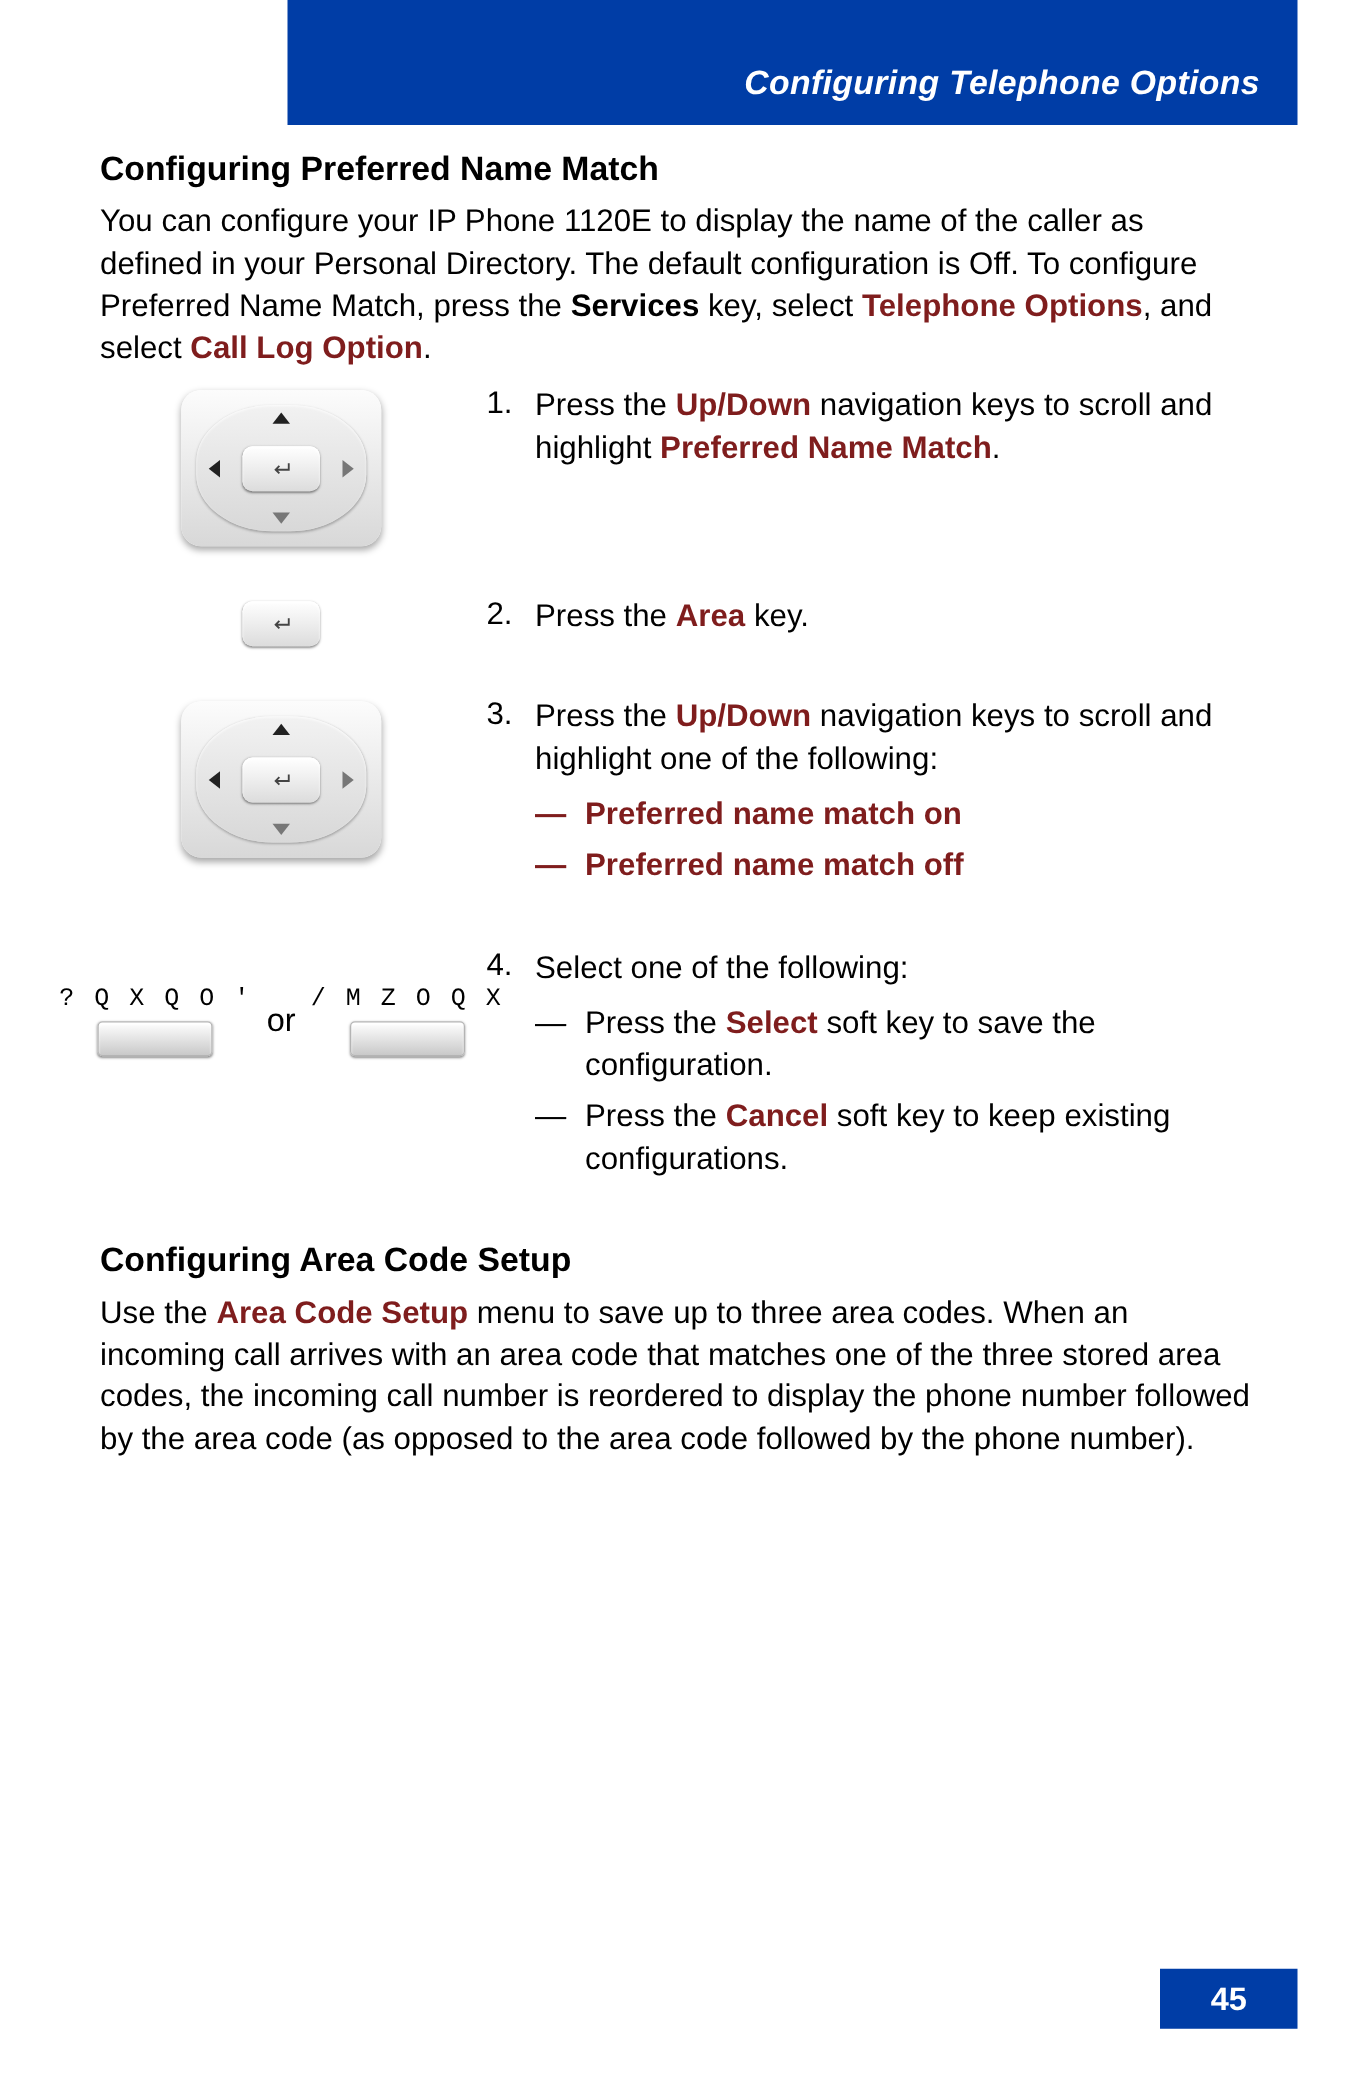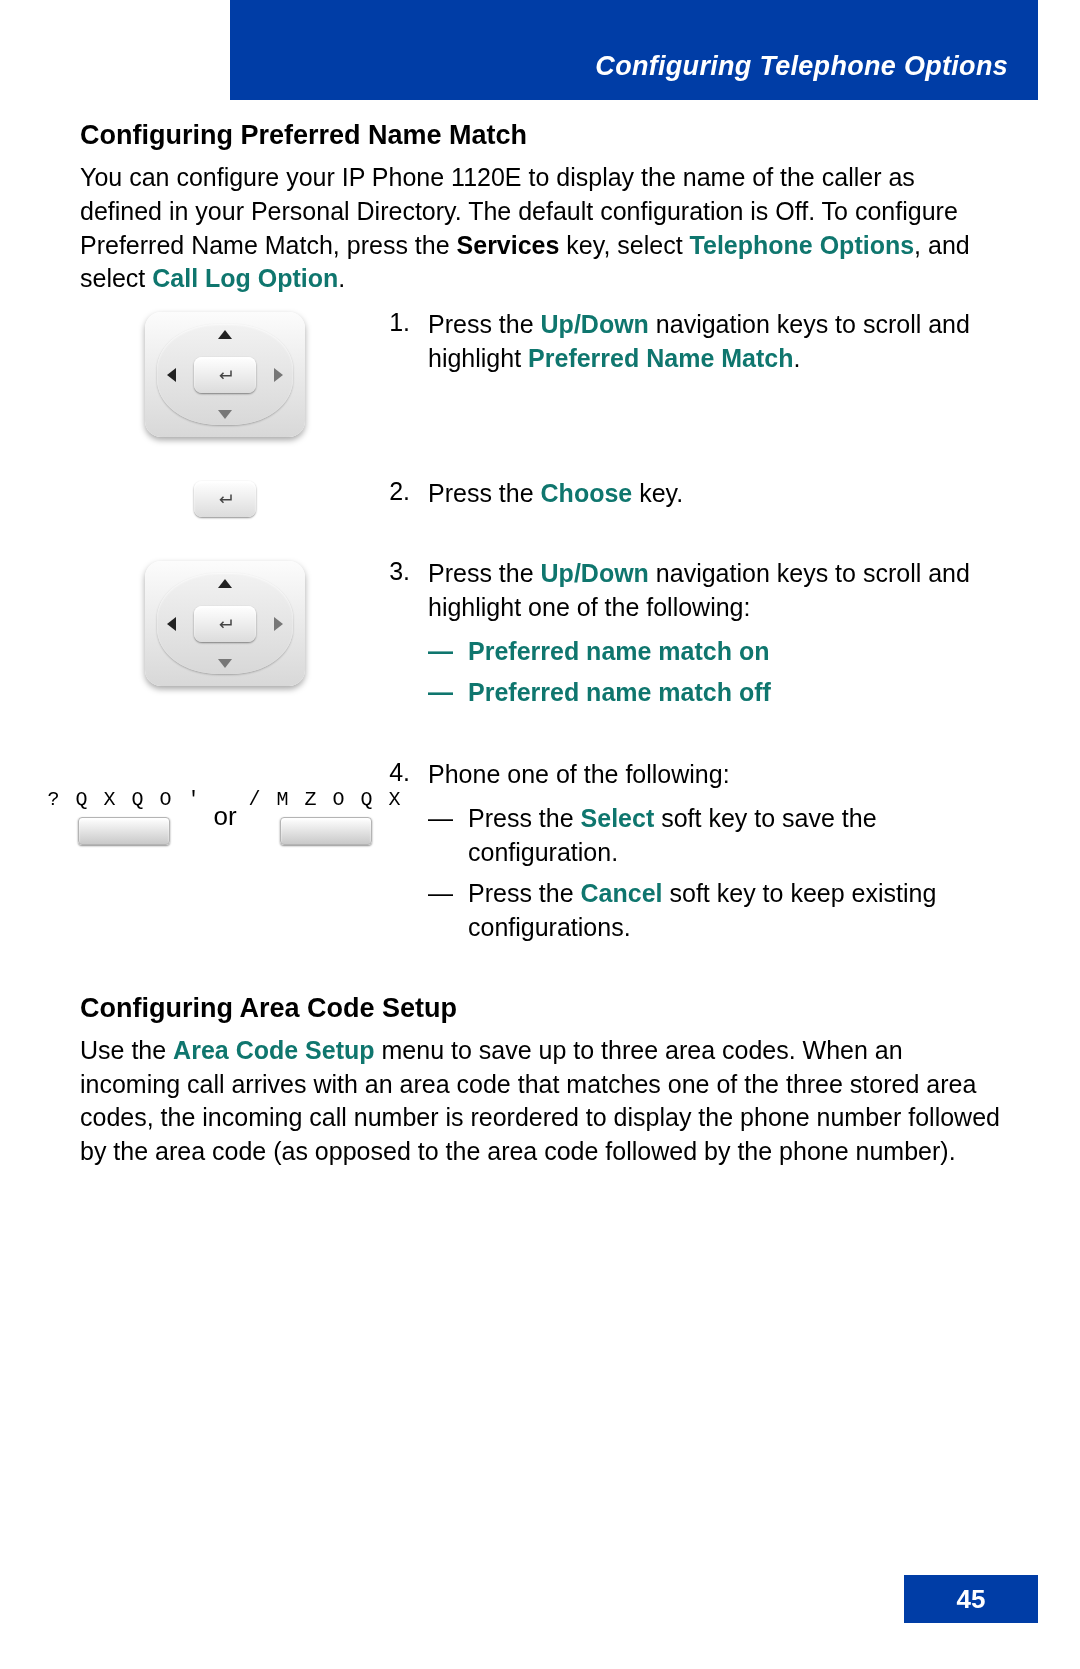--- a/index.html
+++ b/index.html
@@ -43,21 +43,21 @@
   h2.section-title {
     font-size: 27px;
     font-weight: bold;
     margin: 0 0 10px 0;
   }
   p.body {
     font-size: 25px;
     line-height: 1.35;
     margin: 0 0 12px 0;
   }
-  .kw-blue { color: #0f766e; font-weight: bold; }
+  .kw-blue { color: #7f1d1d; font-weight: bold; }
   .kw-black { font-weight: bold; }
   h3.sub-title {
     font-size: 25px;
     font-weight: bold;
     margin: 30px 0 30px 0;
   }
   .step-row {
     display: flex;
     align-items: flex-start;
     margin-bottom: 40px;
@@ -188,21 +188,21 @@
     box-shadow: 0 1px 2px rgba(0,0,0,0.45), inset 0 2px 2px rgba(255,255,255,0.9);
     border: 1px solid #b4b4b4;
   }
   .softkey-or {
     font-size: 26px;
   }
   .page-num-tab {
     position: absolute;
     bottom: 46px;
     right: 42px;
-    width: 134px;
+    width: 110px;
     height: 48px;
     background: #003da6;
     color: #ffffff;
     font-weight: bold;
     font-size: 26px;
     display: flex;
     align-items: center;
     justify-content: center;
   }
   .mt40 { margin-top: 50px; }
@@ -251,21 +251,21 @@
       <div class="step-graphic">
         <div class="enter-alone">
           <svg class="enter-arrow" viewBox="0 0 24 18">
             <path d="M20 3 v7 H7 M10 6 l-4 4 l4 4"></path>
           </svg>
         </div>
       </div>
       <div class="step-text-col">
         <div class="step-num">2.</div>
         <div class="step-body">
-          <span>Press the </span><span class="kw-blue">Choose</span><span> key.</span>
+          <span>Press the </span><span class="kw-blue">Area</span><span> key.</span>
         </div>
       </div>
     </div>
 
     <div class="step-row">
       <div class="step-graphic">
         <div class="navpad">
           <span class="arrow-up"></span>
           <span class="arrow-down"></span>
           <span class="arrow-left"></span>
@@ -305,21 +305,21 @@
           <span class="softkey-or">or</span>
           <div class="softkey-group">
             <span class="softkey-label">/ M Z O Q X</span>
             <div class="softkey"></div>
           </div>
         </div>
       </div>
       <div class="step-text-col">
         <div class="step-num">4.</div>
         <div class="step-body">
-          <span>Phone one of the following:</span>
+          <span>Select one of the following:</span>
           <div class="option-list">
             <div class="option-row">
               <span class="option-dash">—</span>
               <span class="option-label">
                 <span>Press the </span><span class="kw-blue">Select</span><span> soft key to save the configuration.</span>
               </span>
             </div>
             <div class="option-row">
               <span class="option-dash">—</span>
               <span class="option-label">

